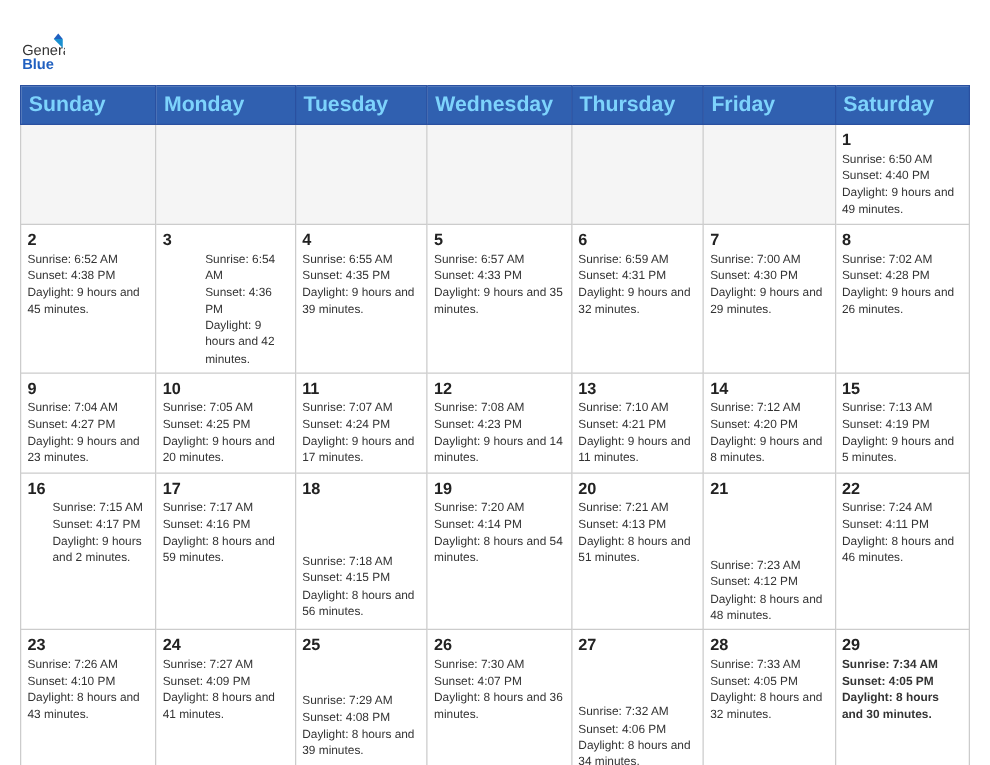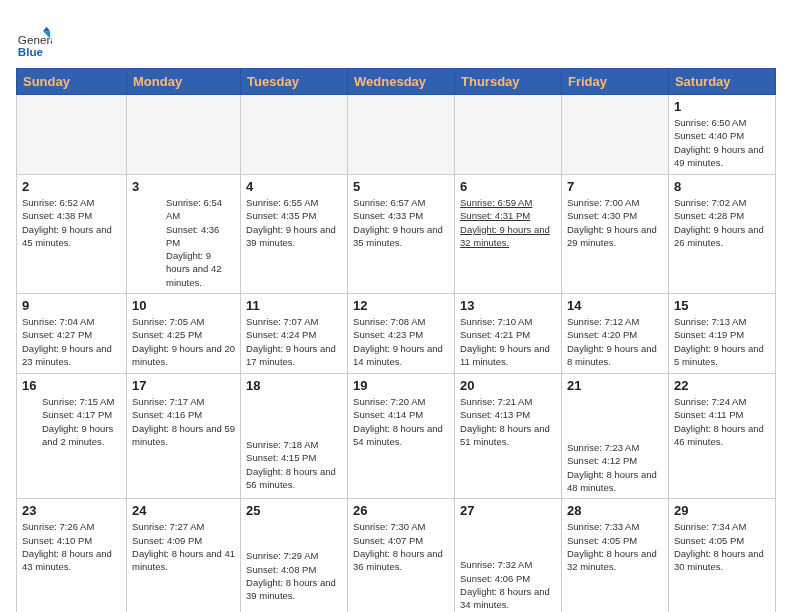--- a/index.html
+++ b/index.html
@@ -38,24 +38,24 @@
       font-size: 14px;
       color: #444;
     }
     .calendar {
       width: 100%;
       border-collapse: collapse;
       border: 1px solid #ccc;
     }
     .calendar th {
       background: #3060b0;
-      color: #fdba74;
+      color: #7dd3fc;
       text-align: left;
       padding: 5px 6px;
-      font-size: 13px;
+      font-size: 17px;
       font-weight: bold;
       border: 1px solid #2a50a0;
     }
     .calendar td {
       vertical-align: top;
       border: 1px solid #ccc;
       padding: 4px 5px;
       font-size: 10px;
       color: #333;
       min-width: 95px;
@@ -146,21 +146,21 @@
 Daylight: 9 hours and 39 minutes.</div>
         </td>
         <td>
           <span class="day-num">5</span>
           <div class="day-info" style="white-space: pre-line;">Sunrise: 6:57 AM
 Sunset: 4:33 PM
 Daylight: 9 hours and 35 minutes.</div>
         </td>
         <td>
           <span class="day-num">6</span>
-          <div class="day-info" style="white-space: pre-line; text-decoration: underline;">Sunrise: 6:59 AM
+          <div class="day-info" style="white-space: pre-line;">Sunrise: 6:59 AM
 Sunset: 4:31 PM
 Daylight: 9 hours and 32 minutes.</div>
         </td>
         <td>
           <span class="day-num">7</span>
           <div class="day-info" style="white-space: pre-line;">Sunrise: 7:00 AM
 Sunset: 4:30 PM
 Daylight: 9 hours and 29 minutes.</div>
         </td>
         <td>
@@ -290,19 +290,19 @@
 Daylight: 8 hours and 34 minutes.</div>
         </td>
         <td>
           <span class="day-num">28</span>
           <div class="day-info" style="white-space: pre-line;">Sunrise: 7:33 AM
 Sunset: 4:05 PM
 Daylight: 8 hours and 32 minutes.</div>
         </td>
         <td>
           <span class="day-num">29</span>
-          <div class="day-info" style="white-space: pre-line;">Sunrise: 7:34 AM
+          <div class="day-info" style="white-space: pre-line; font-weight: bold;">Sunrise: 7:34 AM
 Sunset: 4:05 PM
 Daylight: 8 hours and 30 minutes.</div>
         </td>
       </tr>
     </tbody>
 </table>
 
 </body></html>

